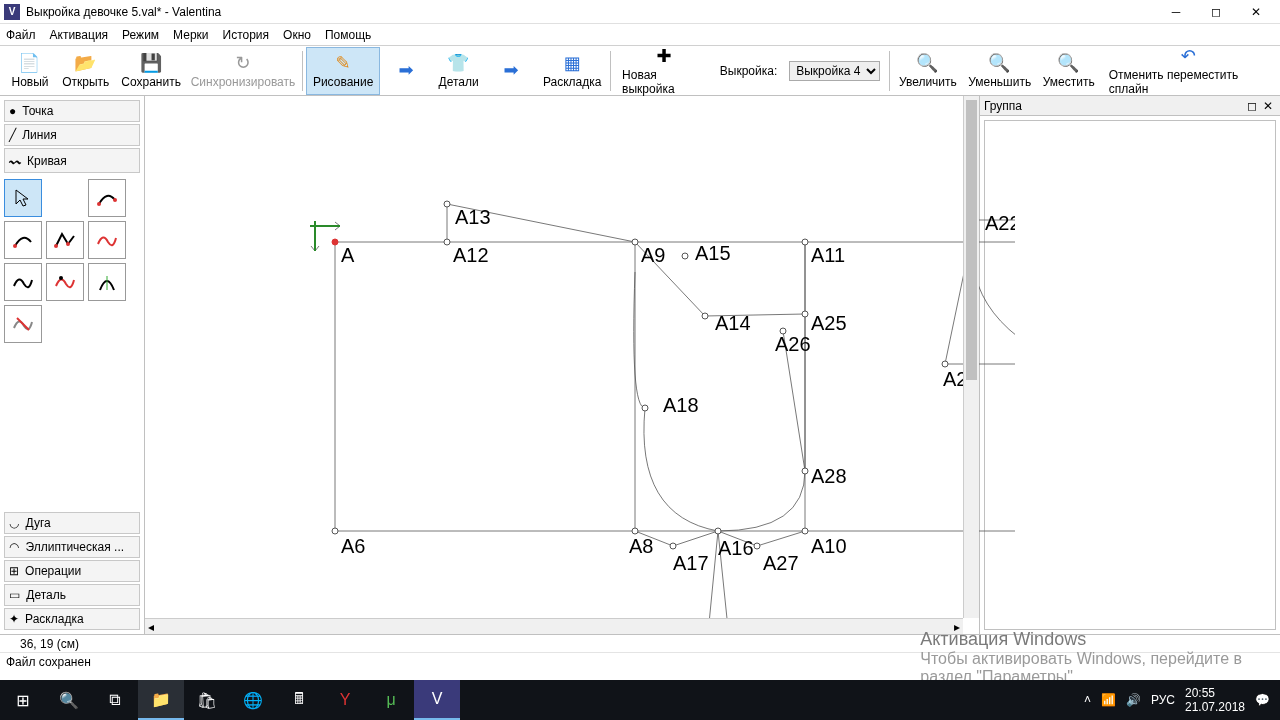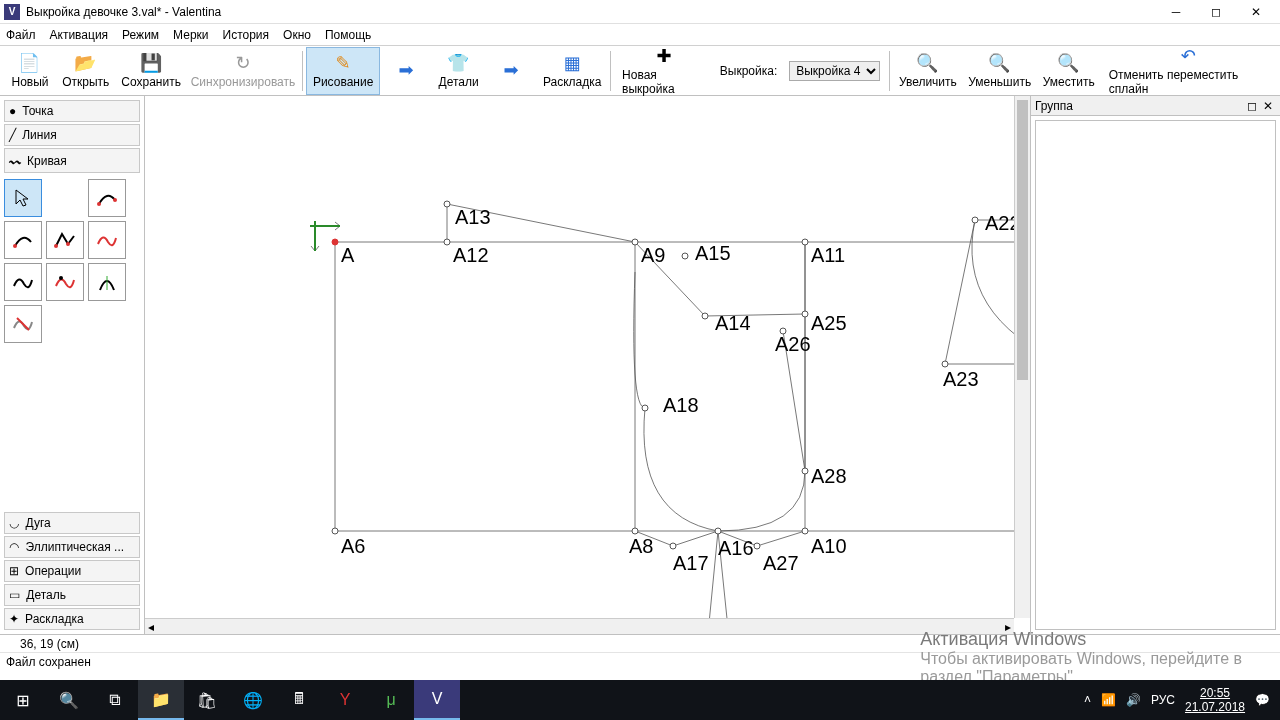--- a/index.html
+++ b/index.html
@@ -24,45 +24,45 @@
 .tool-item{display:flex;align-items:center;gap:6px;padding:3px 4px;border:1px solid #c8c8c8;background:#f4f4f4;}
 .tool-grid{display:flex;flex-wrap:wrap;gap:4px;padding:4px 0;}
 .tool-grid .sq{width:38px;height:38px;border:1px solid #999;display:flex;align-items:center;justify-content:center;}
 .tool-grid .sq.sel{background:#cde6f7;border:1px solid #3a8dde;}
 .spacer{flex:1;}
 .canvas-wrap{flex:1;position:relative;background:#fff;}
 .canvas-wrap .scroll-v{position:absolute;right:0;top:0;bottom:16px;width:16px;background:#f0f0f0;border-left:1px solid #ccc;}
 .canvas-wrap .scroll-v .thumb{position:absolute;left:2px;right:2px;top:4px;height:280px;background:#c0c0c0;}
 .canvas-wrap .scroll-h{position:absolute;left:0;right:16px;bottom:0;height:16px;background:#f0f0f0;border-top:1px solid #ccc;display:flex;align-items:center;}
 .canvas-wrap svg{position:absolute;left:0;top:0;}
-.right-panel{width:250px;border-left:1px solid #c0c0c0;display:flex;flex-direction:column;}
+.right-panel{width:301px;border-left:1px solid #c0c0c0;display:flex;flex-direction:column;}
 .right-panel .hdr{height:20px;background:#f0f0f0;border-bottom:1px solid #c0c0c0;display:flex;align-items:center;padding:0 4px;font-size:11px;}
 .right-panel .hdr .sp{flex:1;}
 .right-panel .hdr .x{padding:0 3px;}
 .right-panel .body{flex:1;background:#fff;border:1px solid #c0c0c0;margin:4px;}
 .watermark{position:absolute;right:38px;bottom:34px;color:#8a8a8a;pointer-events:none;}
 .watermark .t1{font-size:18px;color:#7a7a7a;}
 .watermark .t2{font-size:16px;color:#9a9a9a;}
 .statusbar{height:18px;border-top:1px solid #c0c0c0;padding:0 20px;display:flex;align-items:center;}
 .statusbar2{height:18px;border-top:1px solid #e4e4e4;padding:0 6px;display:flex;align-items:center;}
 .taskbar{height:40px;background:#101318;display:flex;align-items:center;color:#fff;position:absolute;bottom:0;left:0;right:0;}
 .taskbar .tb{width:46px;height:40px;display:flex;align-items:center;justify-content:center;font-size:16px;}
 .taskbar .tb.active{border-bottom:2px solid #76b9ed;background:#2a2f36;}
 .taskbar .tray{margin-left:auto;display:flex;align-items:center;gap:10px;padding:0 10px;font-size:11px;}
-.taskbar .clock{text-align:center;line-height:1.2;text-decoration:underline;}
+.taskbar .clock{text-align:left;line-height:1.2;}
 .pt-label{font-size:20px;font-family:Arial;}
 .node{fill:#fff;stroke:#555;stroke-width:1;}
 .red-node{fill:#d33;stroke:#d33;}
 </style>
 </head>
 <body>
 
 <div class="titlebar">
   <div class="app-icon">V</div>
-  <div class="title">Выкройка девочке 3.val* - Valentina</div>
+  <div class="title">Выкройка девочке 5.val* - Valentina</div>
   <div class="win-btns">
     <div class="win-btn">─</div>
     <div class="win-btn">◻</div>
     <div class="win-btn">✕</div>
   </div>
 </div>
 
 <div class="menubar">
   <span>Файл</span>
   <span>Активация</span>

